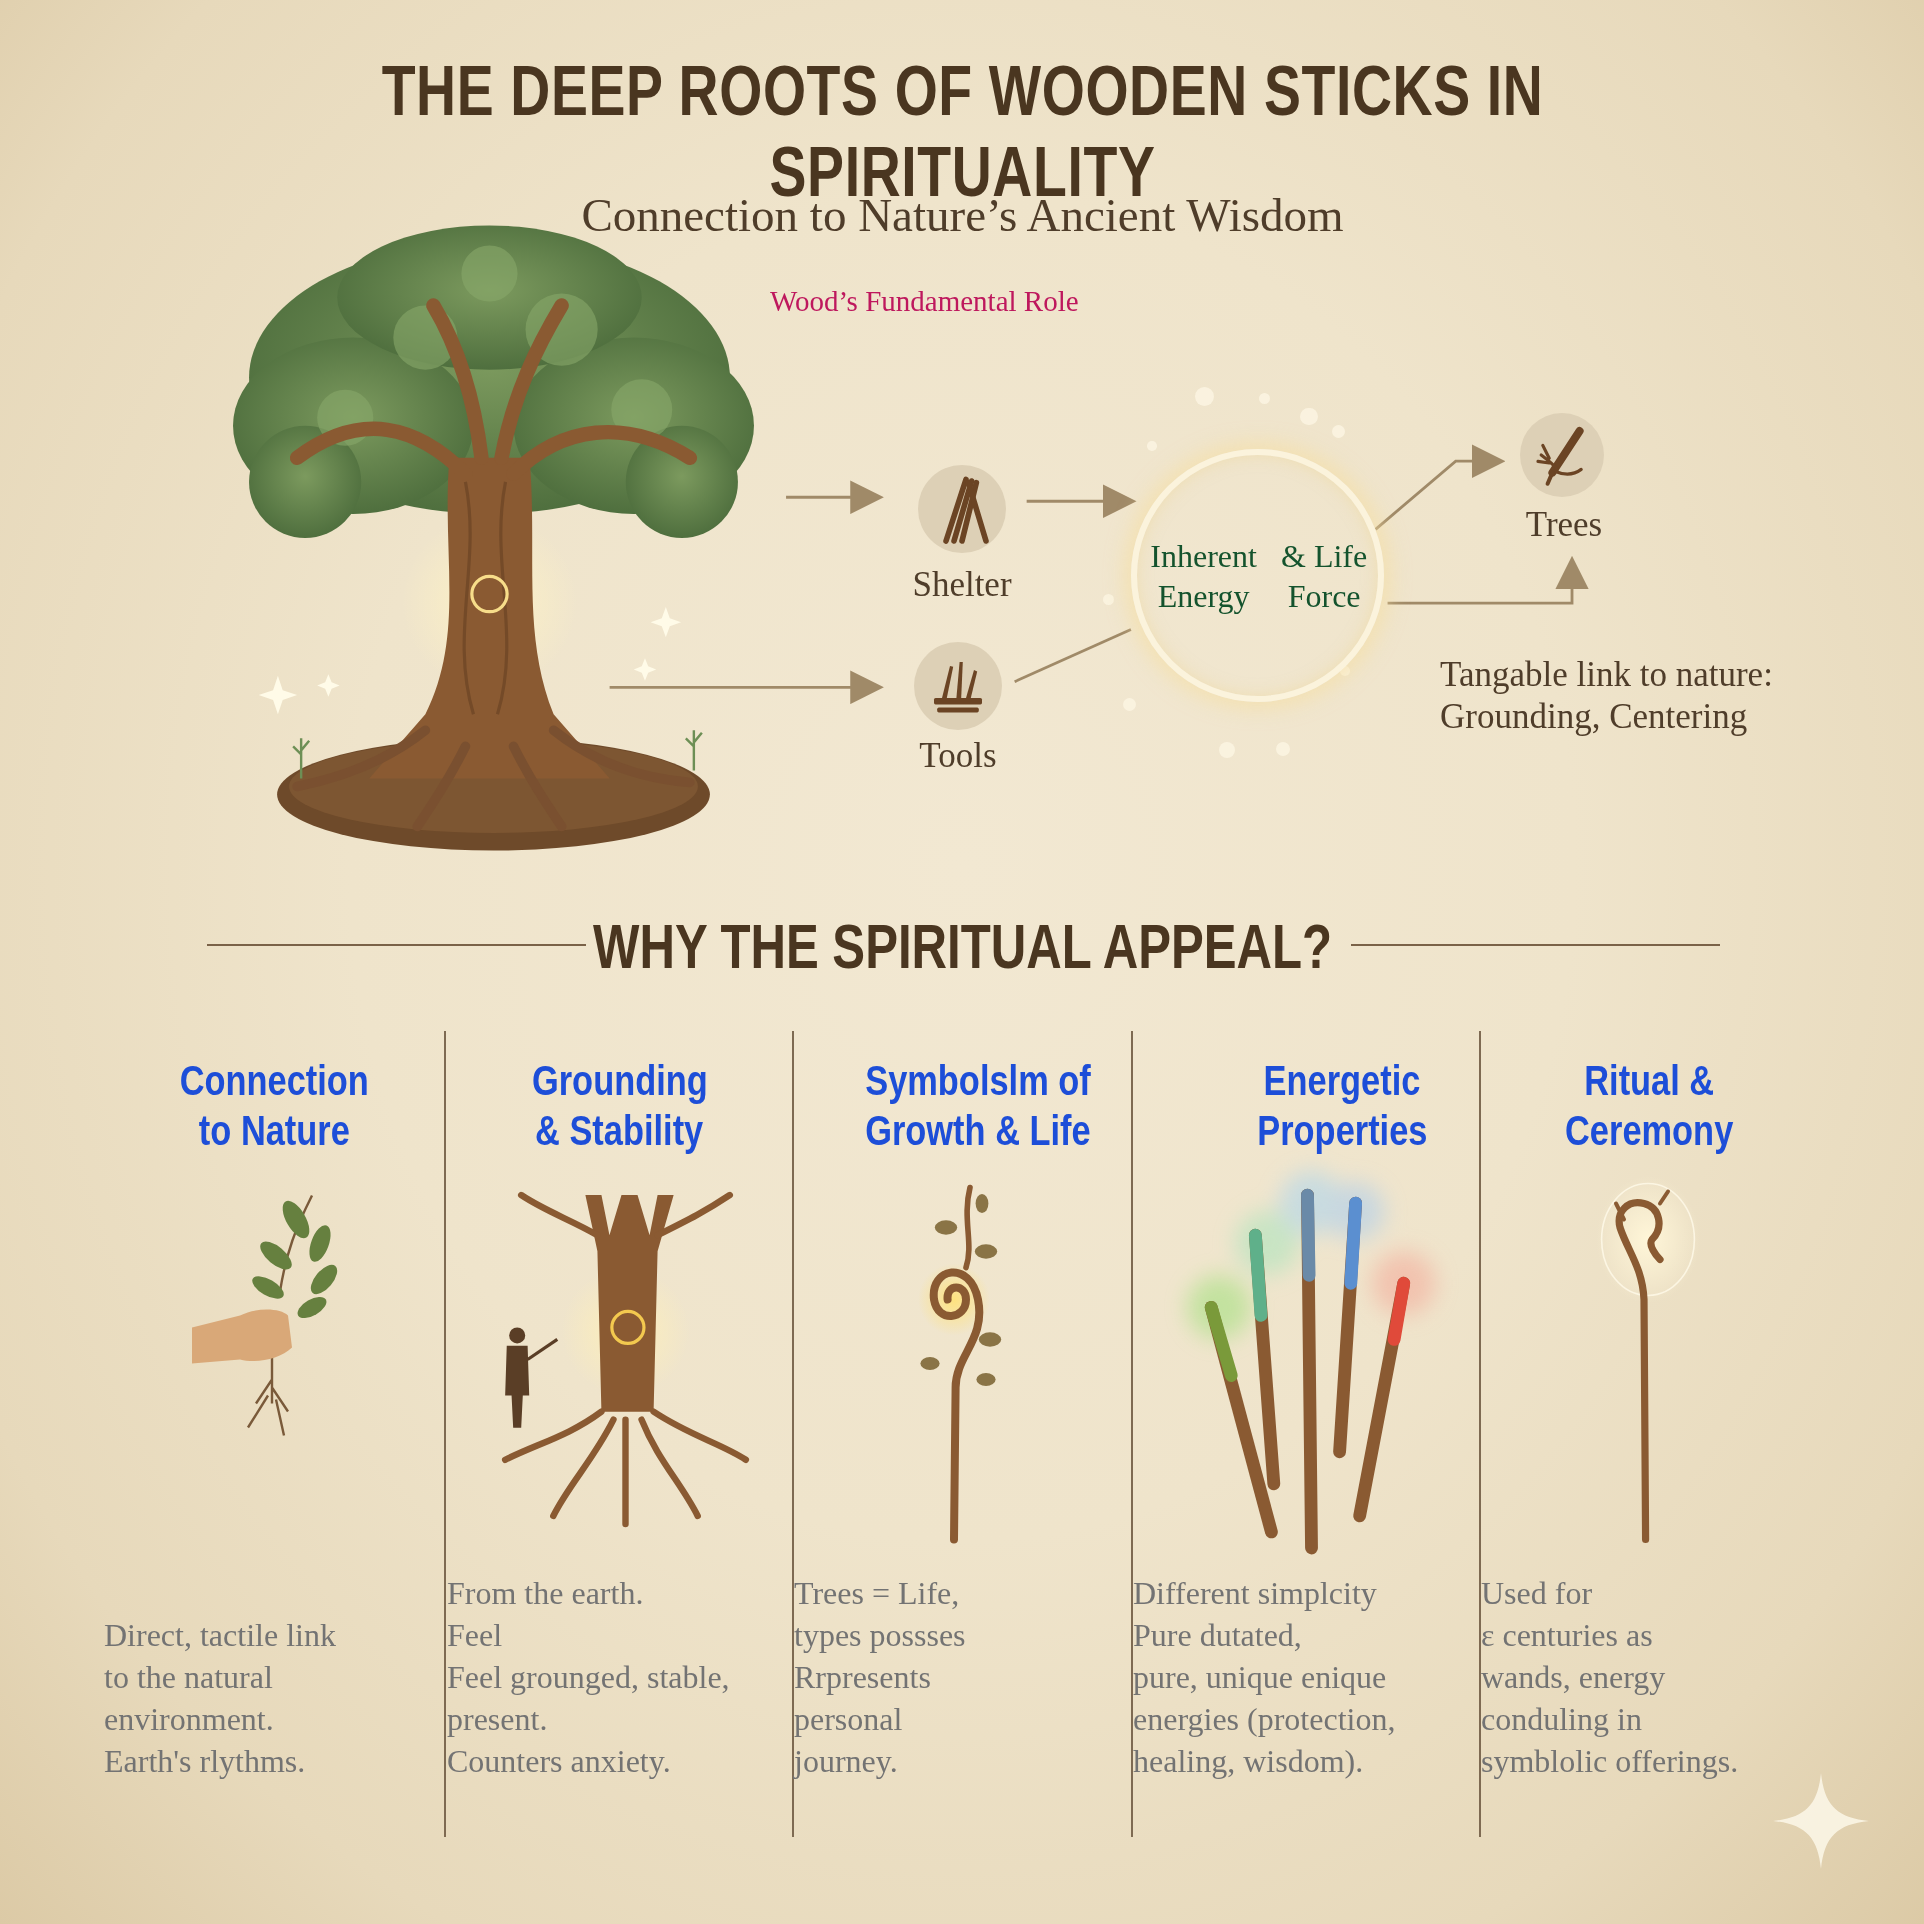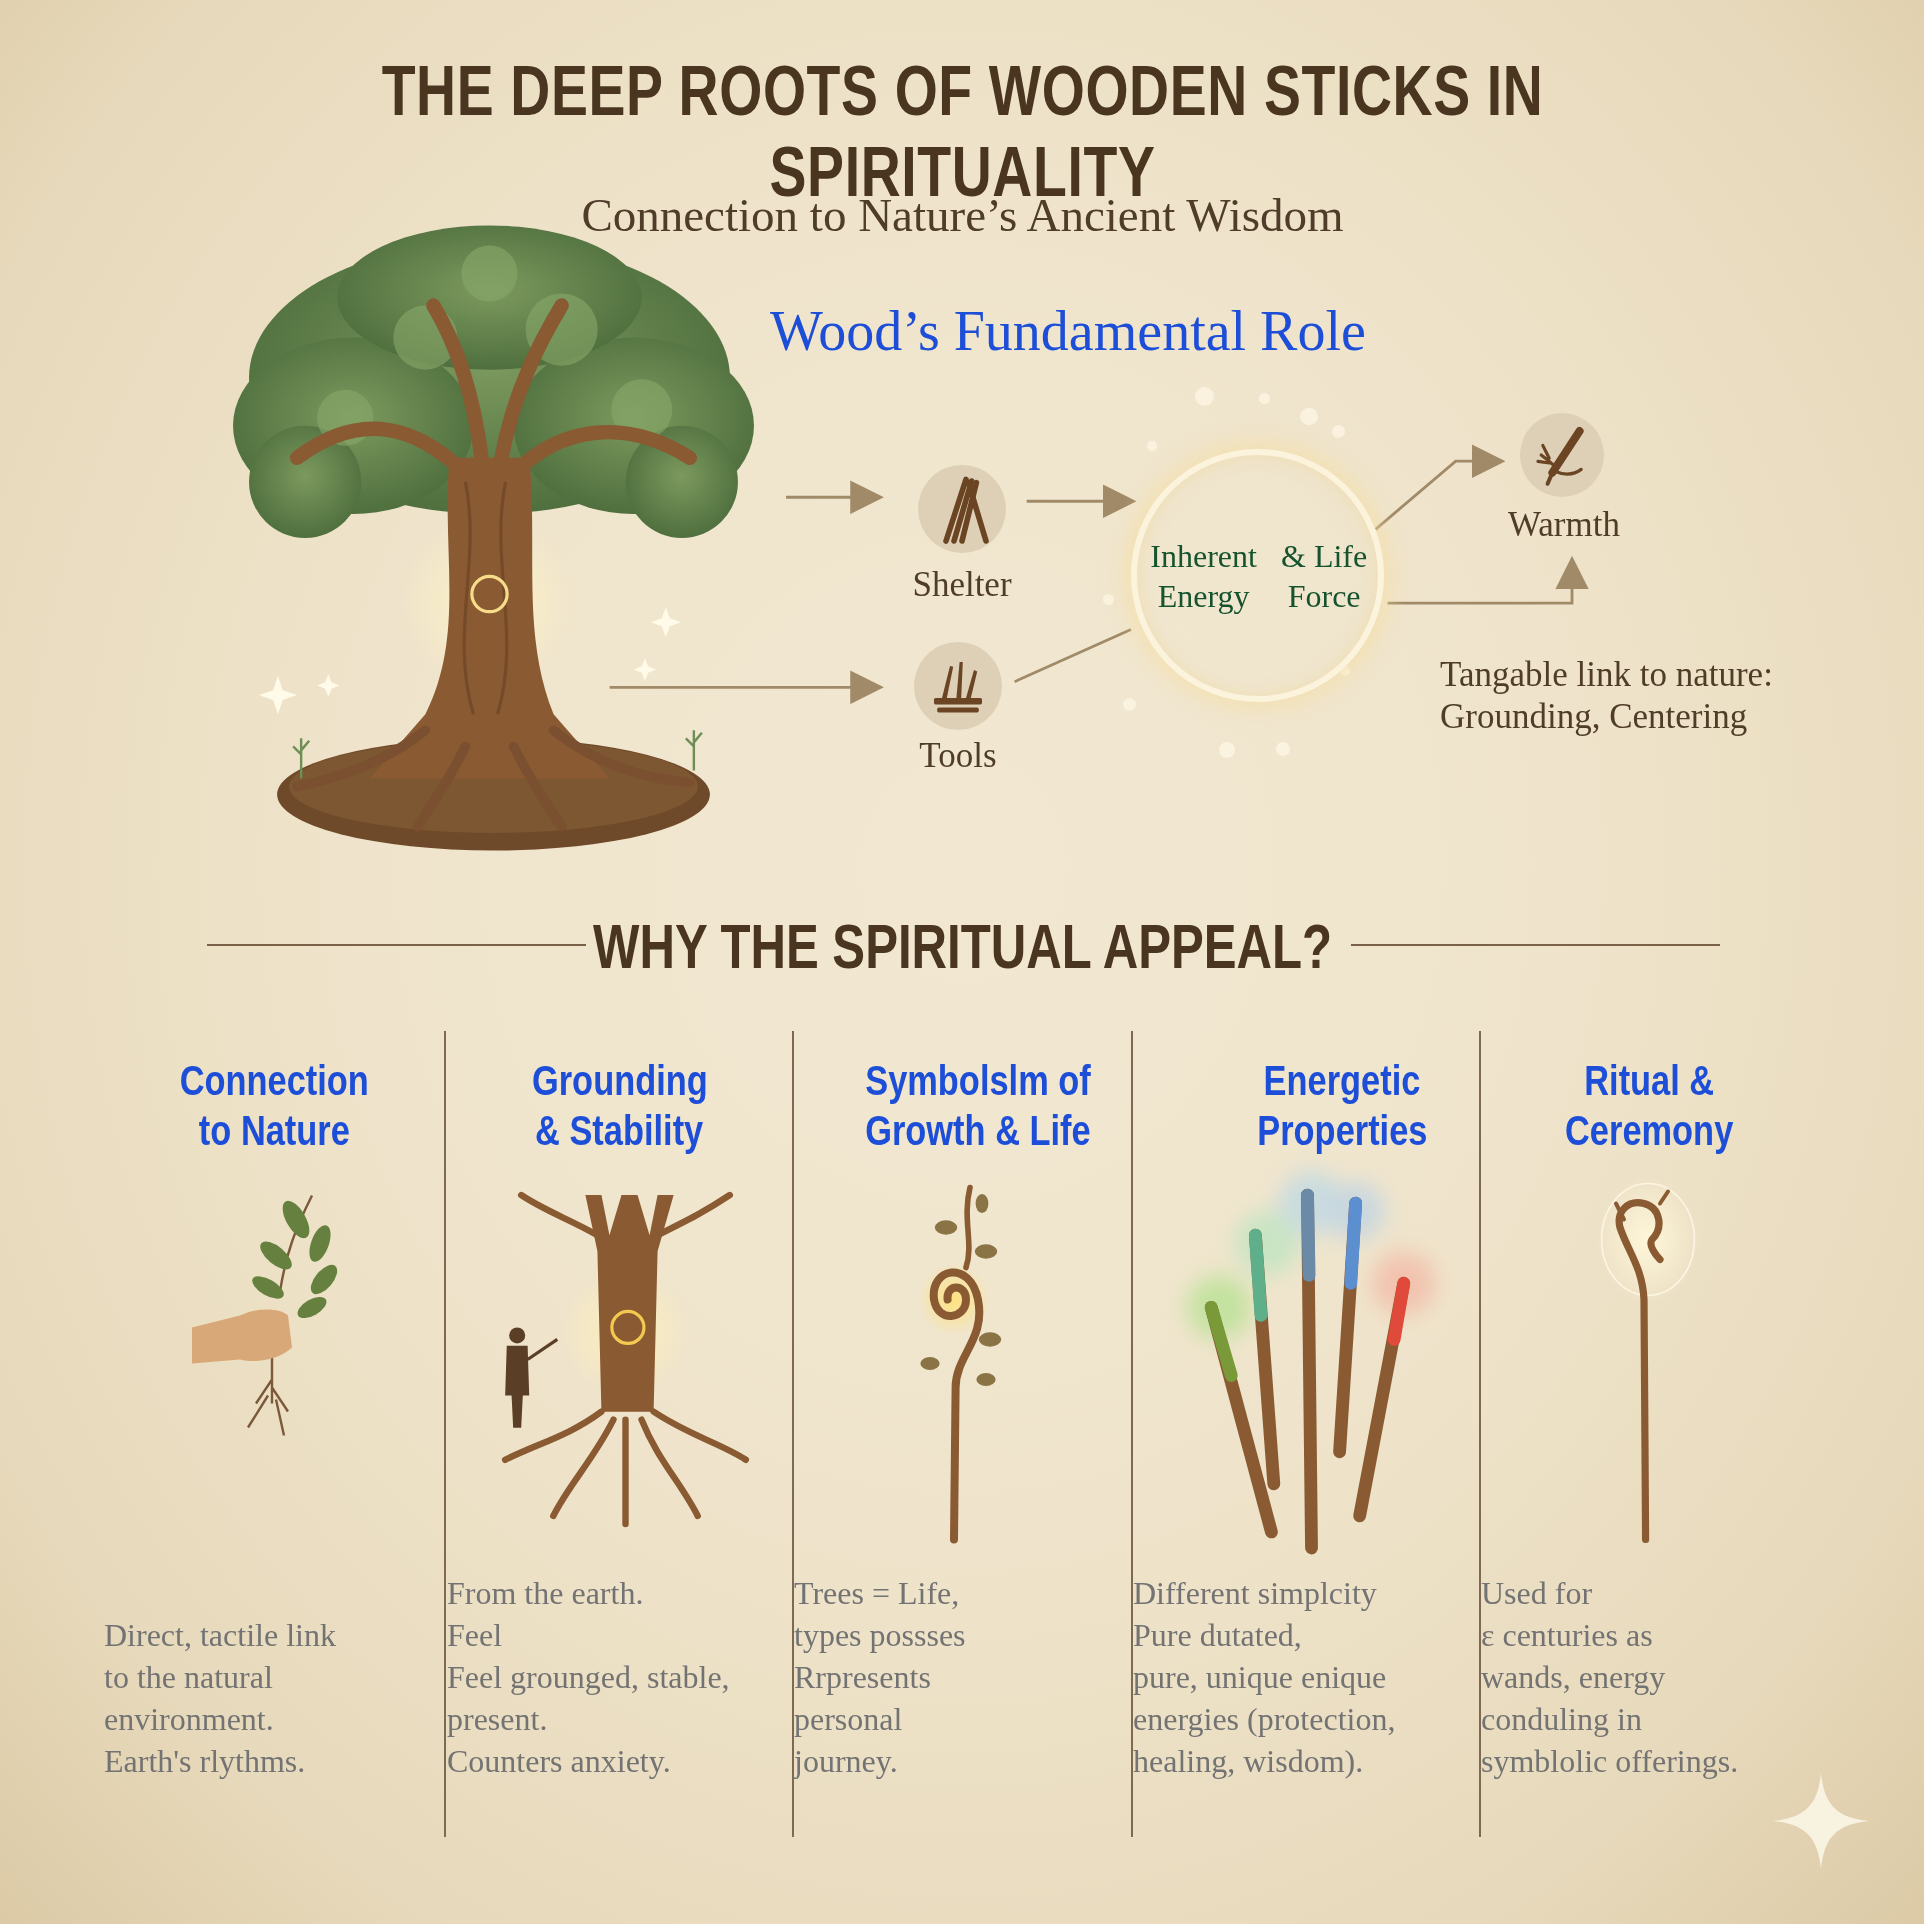--- a/index.html
+++ b/index.html
@@ -13,21 +13,21 @@
   .title {
     left: 0; width: 1925px; top: 50px; text-align: center;
     font-family: "Liberation Sans", "DejaVu Sans", sans-serif;
     font-weight: bold; font-size: 71px; letter-spacing: 0.8px; color: #4a3620;
     transform: scaleX(0.78); transform-origin: center;
   }
   .subtitle {
     left: 0; width: 1925px; top: 144px; text-align: center;
     font-size: 47px; color: #4f3d2a; margin-top: 44px;
   }
-  .role-title { left: 770px; top: 285px; font-size: 56px; color: #1d4ed8; margin-top: 14px; }
+  .role-title { left: 770px; top: 285px; font-size: 29px; color: #be185d; }
   .flow-label { font-size: 35px; color: #4f3d2a; text-align: center; width: 176px; }
   .icon-bubble {
     width: 88px; height: 88px; border-radius: 50%;
     background: #ddd0b6; display: flex; align-items: center; justify-content: center;
   }
   .energy-circle {
     left: 1131px; top: 449px; width: 241px; height: 241px; border-radius: 50%;
     border: 6.4px solid #fbf3dc;
     box-shadow: 0 0 17.6px 8px rgba(245, 222, 160, 0.55), inset 0 0 14.4px rgba(240,215,150,0.5);
     display: flex; flex-direction: row; align-items: center; justify-content: center;
@@ -183,21 +183,21 @@
 <div class="abs icon-bubble" style="left:1520px;top:413px;width:84px;height:84px;">
   <svg width="64" height="64" viewBox="0 0 80 80">
     <g stroke="#6b4424" stroke-linecap="round" fill="none">
       <line x1="62" y1="10" x2="28" y2="62" stroke-width="10"></line>
       <path d="M14 40 C22 46 30 52 34 58 M16 28 L24 44 M10 48 L24 50" stroke-width="4"></path>
       <path d="M30 60 C44 66 56 64 64 58" stroke-width="4"></path>
       <line x1="28" y1="62" x2="22" y2="76" stroke-width="5"></line>
     </g>
   </svg>
 </div>
-<div class="abs flow-label" style="left:1476px;top:505px;">Warmth</div>
+<div class="abs flow-label" style="left:1476px;top:505px;">Trees</div>
 
 <div class="abs tangible">
   <div>Tangable link to nature:</div>
   <div>Grounding, Centering</div>
 </div>
 
 <div class="abs section-line" style="left:207px;top:944px;width:379px;"></div>
 <div class="abs section-line" style="left:1351px;top:944px;width:369px;"></div>
 <div class="abs section-title">WHY THE SPIRITUAL APPEAL?</div>
 

